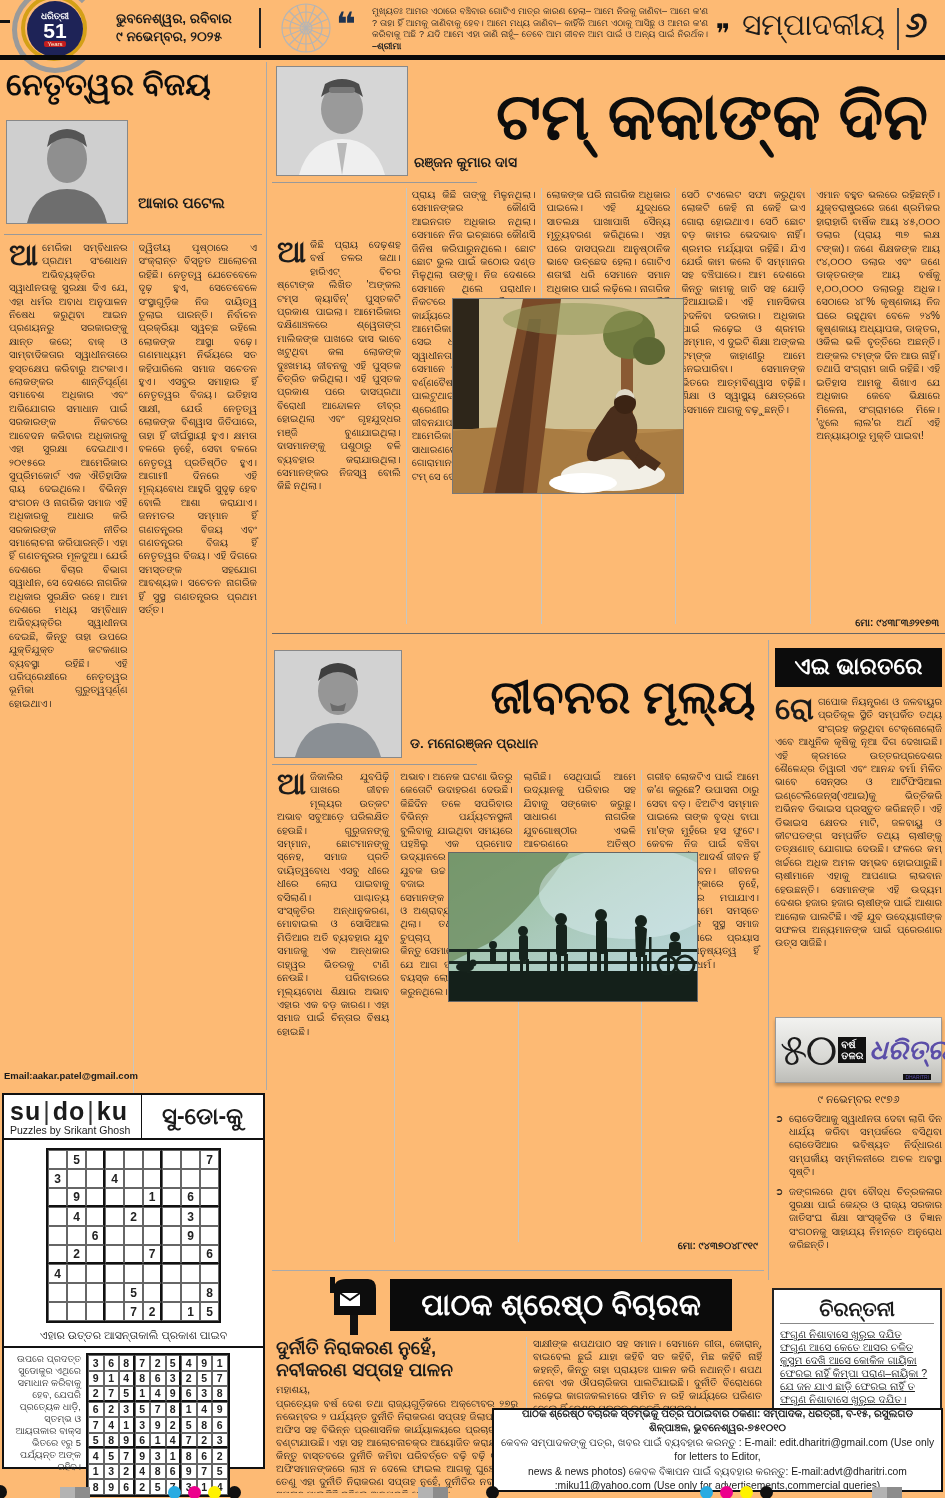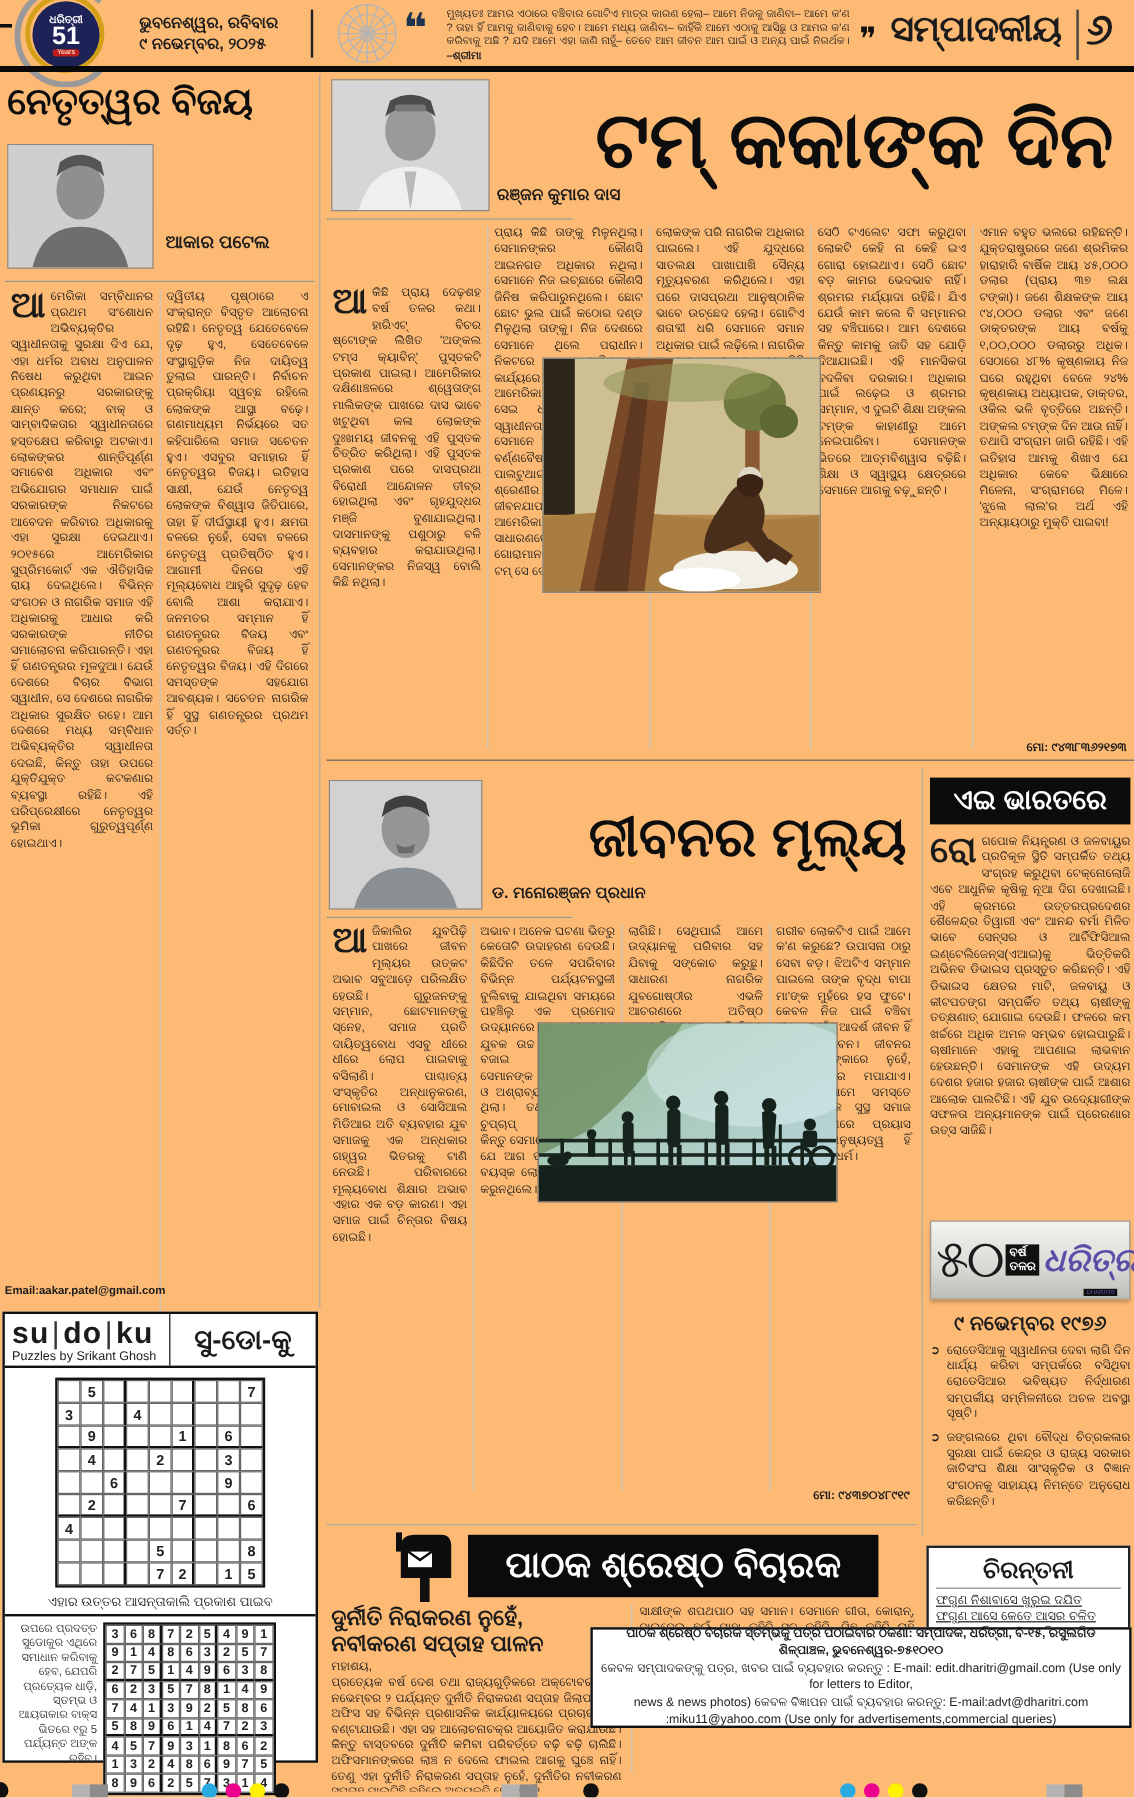--- a/index.html
+++ b/index.html
@@ -18,21 +18,21 @@
                display:flex;flex-direction:column;align-items:center;justify-content:center;color:#fff;}
   .logo-paper{font-size:9px;font-weight:bold;line-height:10px;}
   .logo-years{font-size:21px;font-weight:900;line-height:20px;color:#fff;}
   .logo-years-label{font-size:6px;background:#c21d1d;color:#ffd;padding:0 3px;border-radius:2px;}
   .dateline{left:116px;top:10px;width:142px;font-size:13.5px;font-weight:bold;line-height:18px;}
   .mast-vline{left:259px;top:8px;width:2px;height:40px;background:#222;}
   .mandala{left:278px;top:1px;}
   .quote-open{left:336px;top:4px;font-size:34px;color:#1e3350;font-weight:900;}
   .quote-text{left:372px;top:6px;width:336px;font-size:9px;line-height:11.5px;color:#222;text-align:justify;}
   .quote-close{left:716px;top:18px;font-size:27px;color:#111;}
-  .ed-title{left:742px;top:8px;width:152px;font-size:30px;font-weight:700;letter-spacing:-0.5px;}
+  .ed-title{left:742px;top:8px;width:152px;font-size:30px;font-weight:400;letter-spacing:-0.5px;}
   .ed-vline{left:897px;top:8px;width:1.5px;height:42px;background:#444;}
   .ed-page{left:905px;top:4px;font-size:36px;font-weight:bold;}
   
   .headline{font-weight:900;color:#0d0d0d;}
   .byline{font-weight:bold;}
   .portrait{background:linear-gradient(160deg,#e2e2e2 0%,#bdbdbd 55%,#9e9e9e 100%);border:1px solid #888;}
   .cols{display:flex;overflow:hidden;}
   .col{flex:1;padding:0 5px;font-size:10px;line-height:13.4px;text-align:justify;overflow:hidden;}
   .col + .col{border-left:1px solid #c6c6c2;}
   .dropcap{float:left;font-size:30px;line-height:26px;font-weight:bold;margin:1px 4px 0 0;}
@@ -70,21 +70,21 @@
   .rightcol{left:768px;top:640px;width:177px;height:640px;border-left:1px solid #aaa;padding:0 3px 0 6px;}
   .ei-banner{margin-top:8px;background:#0c0c0c;color:#fff;font-size:23px;font-weight:900;
              text-align:center;padding:5px 0 7px;}
   .ei-body{margin-top:8px;font-size:10px;line-height:13.4px;text-align:justify;height:312px;overflow:hidden;}
   .fy-banner{position:relative;margin-top:10px;height:66px;background:linear-gradient(180deg,#f2f2f0 0%,#d9d9d5 60%,#bdbdb8 100%);
              border:1px solid #999;box-shadow:0 3px 3px rgba(0,0,0,.25);display:flex;align-items:center;padding:2px 4px;}
   .fy-big{font-size:44px;font-weight:400;line-height:40px;letter-spacing:-2px;}
   .fy-mid{background:#111;color:#fff;font-size:10px;font-weight:bold;padding:2px 3px;margin:0 3px;line-height:11px;width:30px;text-align:left;}
   .fy-logo{font-size:27px;font-weight:900;font-style:italic;color:#5b4ea8;line-height:24px;}
   .fy-logo-sub{position:absolute;right:10px;bottom:2px;font-size:5px;color:#5b4ea8;background:#111;padding:0 2px;}
-  .fy-date{text-align:center;font-size:17px;font-weight:bold;margin:10px 0 6px;}
+  .fy-date{text-align:center;font-size:11px;font-weight:normal;margin:10px 0 6px;}
   .fy-items{font-size:10px;line-height:13.2px;text-align:justify;}
   .fy-item{margin-bottom:7px;padding-left:14px;position:relative;}
   .fy-item::before{content:"➲";position:absolute;left:0;top:0;font-size:10px;}
   
   .chir{left:772px;top:1288px;width:170px;height:142px;border:2px solid #222;background:#fff;padding:8px 6px;}
   .chir-title{text-align:center;font-size:20px;font-weight:900;border-bottom:1px solid #888;padding-bottom:2px;margin-bottom:4px;}
   .poem-line{font-size:10.5px;line-height:13px;text-decoration:underline;}
   .chir-src{text-align:right;font-size:11px;margin-top:2px;}
   .chir-author{text-align:right;font-size:13px;font-weight:bold;}
   
@@ -111,21 +111,21 @@
   .mailbox{position:absolute;left:56px;top:4px;}
   .let-banner{position:absolute;left:118px;top:8px;width:342px;height:52px;background:#0b0b0b;color:#fff;
               font-size:30px;font-weight:900;display:flex;align-items:center;justify-content:center;}
   .let-colA{position:absolute;left:4px;top:66px;width:242px;height:156px;overflow:hidden;}
   .let-h{font-size:18.5px;font-weight:900;line-height:22px;}
   .let-sal{font-size:10px;margin:3px 0 1px;}
   .let-body{font-size:10px;line-height:13px;text-align:justify;}
   .let-colB{position:absolute;left:254px;top:66px;width:236px;height:140px;overflow:hidden;border-left:1px solid #c6c6c2;padding-left:6px;}
   .let-sig{font-size:10.5px;font-weight:bold;text-align:right;margin-top:2px;}
   
-  .footbox{left:492px;top:1356px;width:451px;height:84px;border:2px solid #111;background:#fff;
+  .footbox{left:492px;top:1408px;width:451px;height:84px;border:2px solid #111;background:#fff;
            display:flex;flex-direction:column;align-items:center;justify-content:center;padding:2px 6px;}
   .footbox div{font-size:10.3px;line-height:14.5px;text-align:center;}
   .foot-b{font-weight:bold;}
   
   .reg-dot{position:absolute;top:1486px;width:13px;height:13px;border-radius:50%;}
   .reg-gray{position:absolute;top:1487px;width:15px;height:12px;}
   .halfdot{position:absolute;left:-7px;top:1485px;width:14px;height:14px;border-radius:50%;background:#111;}
 </style>
 </head>
 <body>

